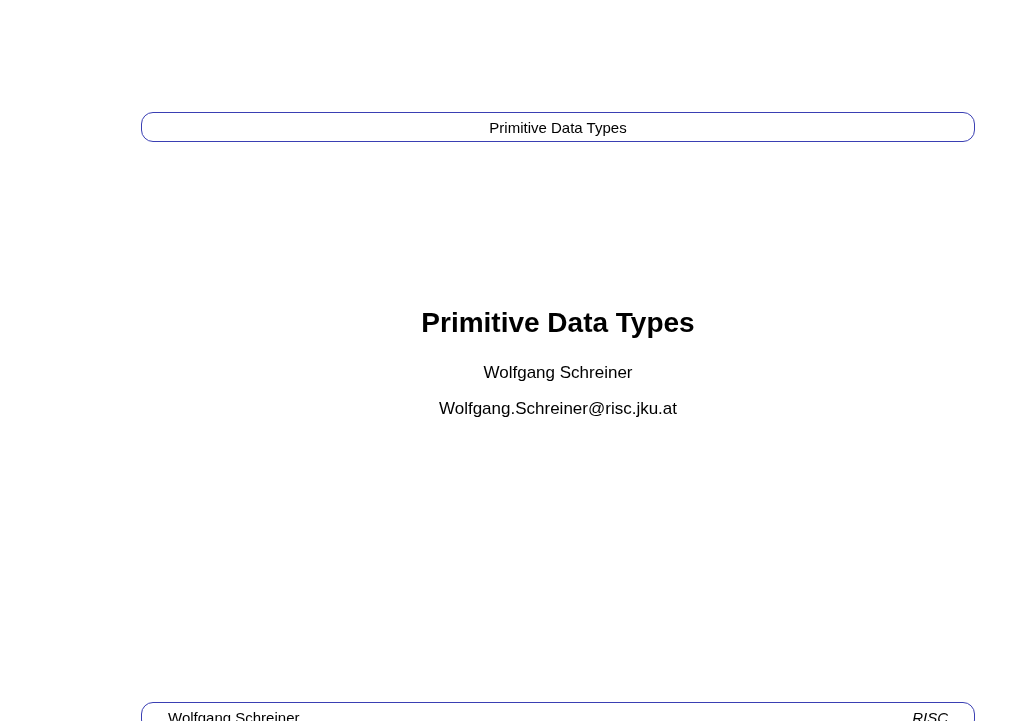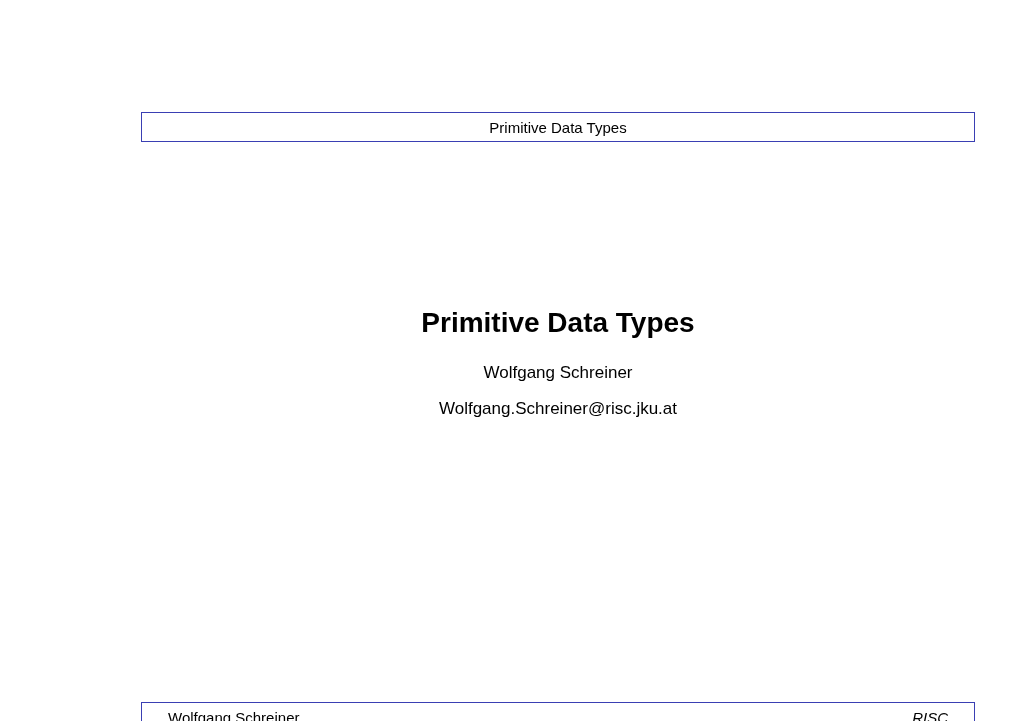--- a/index.html
+++ b/index.html
@@ -1,18 +1,19 @@
 <!DOCTYPE html>
 <html><head>
   <meta charset="utf-8">
   <style>
     * {
       margin: 16px;
       padding: 0;
       box-sizing: border-box;
+      border-radius: 12px;
     }
     body {
       width: 1020px;
       height: 721px;
       background: #ffffff;
       font-family: "Trebuchet MS", "Lucida Grande", "Lucida Sans", Arial, sans-serif;
       color: #000000;
       position: relative;
     }
     .header-box {

